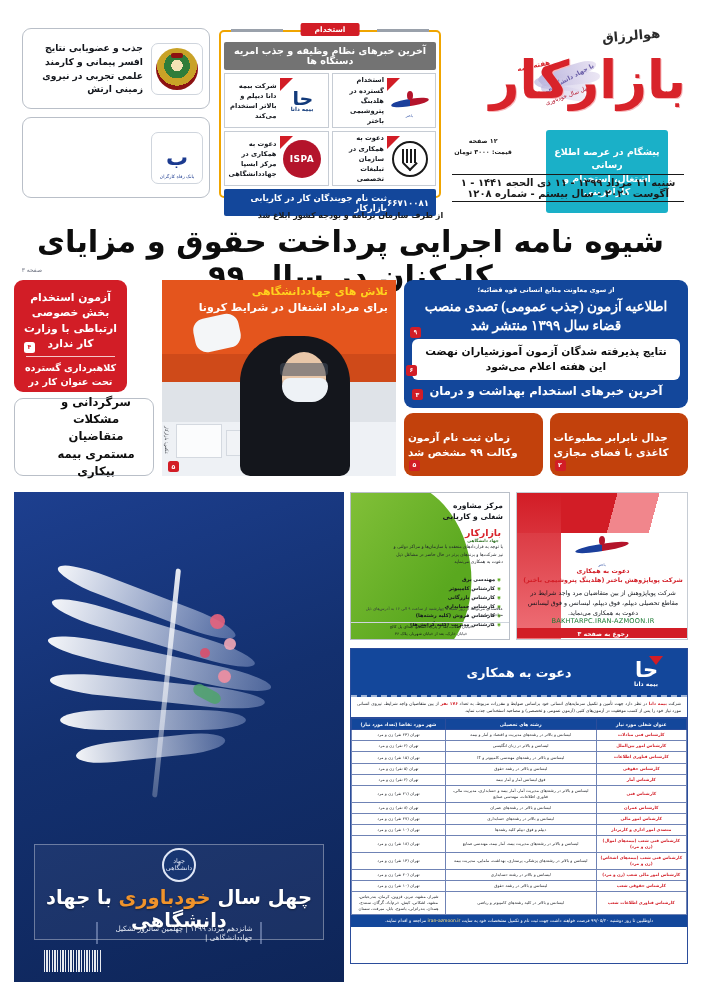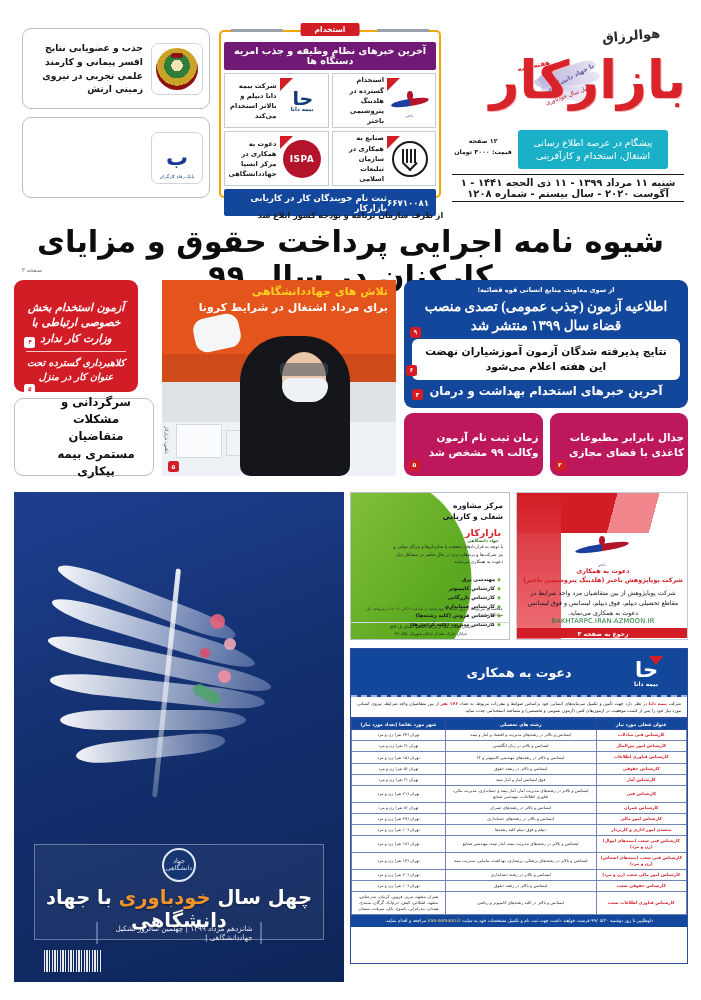--- a/index.html
+++ b/index.html
@@ -35,21 +35,21 @@
 
   
   .center-panel { position: absolute; left: 219px; top: 30px; width: 222px; height: 168px;
       border: 2px solid #f0a500; border-radius: 5px; background: #fff; padding: 3px; }
   .estekhdam-tag { position: absolute; left: 50%; top: -9px; transform: translateX(-50%);
       background: #d21d26; color: #fff; font-size: 7.5px; font-weight: bold;
       padding: 2px 14px; border-radius: 2px; z-index: 4; letter-spacing: .3px; }
   .tag-dash { position: absolute; top: -3px; height: 3px; background: #9aa1ab; }
   .tag-dash.l { left: 10px; width: 52px; }
   .tag-dash.r { right: 10px; width: 52px; }
-  .green-head { margin-top: 7px; background: #701a75; color: #fff; text-align: center;
+  .green-head { margin-top: 7px; background: #737373; color: #fff; text-align: center;
       font-size: 9.6px; font-weight: bold; padding: 3.5px 2px; border-radius: 2px;
       line-height: 1.1; }
   .ad-grid { display: grid; grid-template-columns: 1fr 1fr; gap: 3px; margin-top: 3px; }
   .ad-cell { border: 1px solid #c6ccd4; background: #fff; height: 55px;
       display: flex; align-items: center; gap: 3px; padding: 3px; }
   .ad-cell-logo { width: 45px; height: 45px; flex: 0 0 45px; position: relative;
       display: flex; align-items: center; justify-content: center; }
   .ad-cell-logo .corner { position: absolute; left: 0; top: 0; width: 0; height: 0;
       border-top: 13px solid #d21d26; border-right: 13px solid transparent; }
   .ad-cell-txt { flex: 1; text-align: right; font-size: 6.7px; line-height: 1.5;
@@ -94,43 +94,43 @@
   .mast-wing .fe { position: absolute; width: 60px; height: 12px; border-radius: 50%/100%;
       background: linear-gradient(90deg,#b9b4dd,#e8e2f2); transform-origin: right center; }
   .mast-wing .f1 { right: 6px; top: 10px; transform: rotate(-16deg); }
   .mast-wing .f2 { right: 2px; top: 22px; transform: rotate(-6deg); opacity: .85; }
   .mast-wing .f3 { right: 8px; top: 33px; transform: rotate(5deg); opacity: .7; }
   .mast-wing .f4 { right: 16px; top: 43px; width: 46px; transform: rotate(12deg); opacity:.6; }
   .mast-wing-txt { position: absolute; right: 92px; top: 48px; font-size: 6.3px;
       color: #6b5fa8; transform: rotate(-28deg); font-weight: bold; white-space: nowrap; }
   .mast-wing-txt2 { position: absolute; right: 96px; top: 66px; font-size: 5.8px;
       color: #b4142b; transform: rotate(-20deg); white-space: nowrap; }
-  .mast-tag { position: absolute; right: 20px; top: 104px; width: 150px;
+  .mast-tag { position: absolute; right: 20px; top: 104px; width: 122px;
       background: #1ab0c8; color: #fff; text-align: center; border-radius: 3px;
-      padding: 6px 4px; font-size: 9.4px; font-weight: normal; line-height: 1.42; }
+      padding: 15px 4px; font-size: 9.4px; font-weight: bold; line-height: 1.42; }
   .mast-price { position: absolute; right: 176px; top: 110px; text-align: center;
       font-size: 6.3px; color: #1a1a1a; line-height: 1.7; font-weight: bold; }
   .mast-date { position: absolute; right: 4px; top: 148px; width: 232px; text-align: center;
       font-size: 10px; font-weight: bold; color: #1a1a1a;
       border-top: 1.2px solid #1a1a1a; border-bottom: 1.2px solid #1a1a1a; padding: 2px 0; }
 
   
   .kicker { position: absolute; left: 0; top: 211px; width: 701px; text-align: center;
       font-size: 8px; font-weight: bold; color: #1a1a1a; }
   .headline { position: absolute; left: 0; top: 224px; width: 701px; text-align: center;
       font-size: 30.5px; font-weight: bold; color: #0d0d0d; letter-spacing: -.6px;
       direction: rtl; }
   .page-ref-hl { position: absolute; right: 659px; top: 266px; font-size: 6px; color: #6d7280; }
 
   
   .row2 { position: absolute; left: 0; top: 278px; width: 701px; height: 200px; }
 
-  .red-box { position: absolute; left: 14px; top: 2px; width: 124px; height: 112px;
-      background: #d21d26; border-radius: 9px; color: #fff; padding: 20px 8px 4px;
-      text-align: center; font-style: italic; }
+  .red-box { position: absolute; left: 14px; top: 2px; width: 113px; height: 112px;
+      background: #d21d26; border-radius: 9px; color: #fff; padding: 10px 8px 4px;
+      text-align: center; }
   .rb-item { font-size: 10.8px; font-weight: bold; line-height: 1.42; position: relative; }
   .rb-sep { height: 1px; background: rgba(255,255,255,.75); margin: 5px 4px 4px; }
   .rb-item.small { font-size: 9.6px; }
   .pg-dot { position: absolute; width: 11px; height: 11px; background: #fff; color: #d21d26;
       border-radius: 2.5px; font-size: 6.2px; display: flex; align-items: center;
       justify-content: center; font-weight: bold; }
 
   .white-box { position: absolute; left: 14px; top: 120px; width: 140px; height: 78px;
       border: 1px solid #b9bfc8; border-radius: 9px; background: #fff;
       display: flex; align-items: center; justify-content: center; padding: 5px; }
@@ -173,23 +173,23 @@
   .bb-head { text-align: center; font-size: 13.6px; font-weight: bold; line-height: 1.4;
       position: relative; direction: rtl; font-family: Liberation Serif, serif; }
   .bb-white { background: #fff; color: #0d0d0d; border-radius: 6px; margin-top: 4px;
       padding: 5px 8px; text-align: center; font-size: 10.6px; font-weight: bold;
       line-height: 1.45; position: relative; direction: rtl; }
   .bb-last { margin-top: 4px; text-align: center; font-size: 11.6px; font-weight: bold;
       position: relative; direction: rtl; }
 
   .green-pair { position: absolute; left: 404px; top: 135px; width: 284px; height: 63px;
       display: flex; gap: 7px; }
-  .gbox { flex: 1; background: #be185d; border-radius: 9px; color: #fff;
+  .gbox { flex: 1; background: #c2410c; border-radius: 9px; color: #fff;
       display: flex; align-items: center; justify-content: center; padding: 4px;
-      text-align: right; font-size: 10.4px; font-weight: bold; line-height: 1.42;
+      text-align: left; font-size: 10.4px; font-weight: bold; line-height: 1.42;
       position: relative; direction: rtl; }
 
   
   .poster { position: absolute; left: 14px; top: 492px; width: 330px; height: 490px;
       background: linear-gradient(160deg,#1d3f8f 0%,#13306f 45%,#0e2558 100%);
       overflow: hidden; }
   .poster-wing { position: absolute; left: 30px; top: 48px; width: 270px; height: 270px; }
   .poster-wing .pf { position: absolute; height: 20px; border-radius: 50%/100%;
       background: linear-gradient(90deg,rgba(255,255,255,.95),rgba(190,205,240,.35));
       transform-origin: left center; }
@@ -347,21 +347,21 @@
             <div class="logo-dana">حا<small>بیمه دانا</small></div>
           </div>
           <div class="ad-cell-txt">شرکت بیمه دانا دیپلم و بالاتر استخدام می‌کند</div>
         </div>
 
         <div class="ad-cell">
           <div class="ad-cell-logo">
             <span class="corner"></span>
             <div class="logo-islamic"></div>
           </div>
-          <div class="ad-cell-txt">صنایع به همکاری در سازمان تبلیغات اسلامی</div>
+          <div class="ad-cell-txt">دعوت به همکاری در سازمان تبلیغات تخصصی</div>
         </div>
 
         <div class="ad-cell">
           <div class="ad-cell-logo">
             <span class="corner"></span>
             <div class="logo-ispa">ISPA</div>
           </div>
           <div class="ad-cell-txt">دعوت به همکاری در مرکز ایسپا جهاددانشگاهی</div>
         </div>
 

